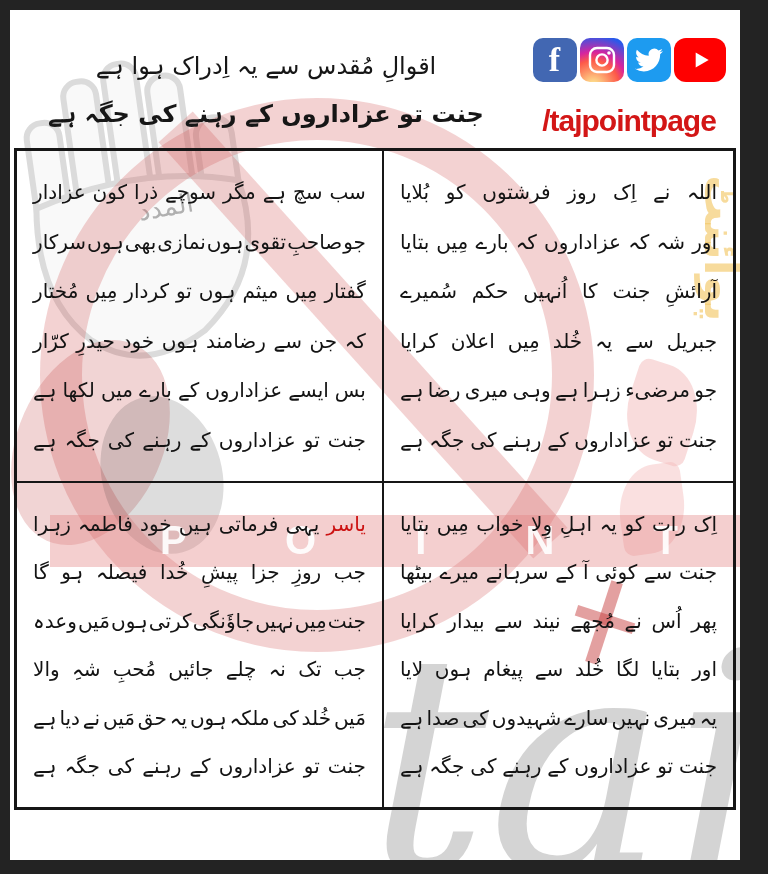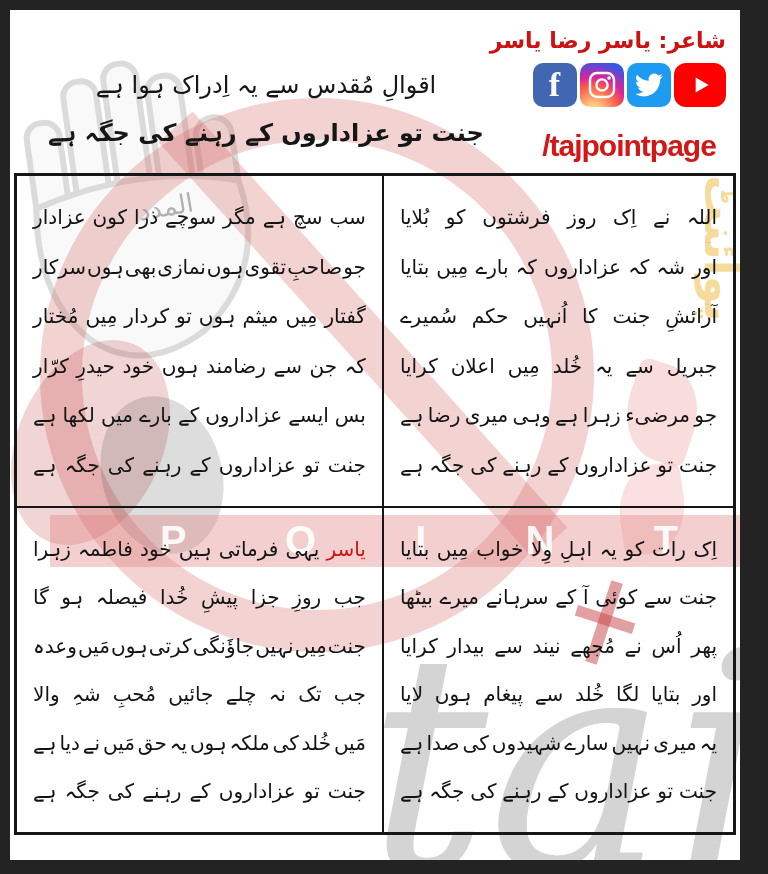--- a/index.html
+++ b/index.html
@@ -42,21 +42,21 @@
   .wm-hash2{position:absolute;right:105px;bottom:235px;width:60px;height:11px;
     background:rgba(200,65,65,.5);transform:rotate(18deg);}
   
   .content{position:relative;z-index:1;height:100%;}
   .hdr{
     direction:rtl;display:flex;justify-content:space-between;align-items:baseline;
     padding:18px 14px 0 14px;color:#cc1212;font-weight:bold;font-size:22px;
   }
   .mid{direction:rtl;display:flex;padding:4px 2px 0 2px;}
   .intro{flex:1;text-align:center;color:#161616;}
-  .intro-l1{font-size:24px;margin-top:14px;font-weight:500;}
+  .intro-l1{font-size:24px;margin-top:20px;font-weight:500;}
   .intro-l2{font-size:24px;margin-top:20px;font-weight:700;}
   .social{width:218px;display:flex;flex-direction:column;align-items:center;direction:ltr;}
   .icons{display:flex;gap:3px;align-items:center;margin-top:6px;}
   .icon{width:44px;height:44px;border-radius:10px;display:flex;align-items:center;justify-content:center;}
   .fb{background:#4267B2;color:#fff;font-family:"Liberation Serif",serif;
     font-weight:bold;font-size:34px;}
   .ig{background:radial-gradient(circle at 30% 110%,#fdf497 0%,#fd5949 45%,#d6249f 60%,#285AEB 90%);}
   .tw{background:#1d9bf0;}
   .yt{width:52px;background:#ff0000;border-radius:12px;}
   .handle{font-family:"Liberation Sans",sans-serif;font-weight:bold;font-size:30px;
@@ -102,21 +102,20 @@
     <div class="wm-point">P O I N T</div>
     <div class="wm-taj">taj</div>
     <div class="wm-hash"></div>
     <div class="wm-hash2"></div>
     <div class="wm-urdu">پوائنٹ</div>
   </div>
 
   <div class="content">
 
     <div class="hdr">
-      <span>شاعر: یاسر رضا یاسر</span>
     </div>
 
     <div class="mid">
       <div class="social">
         <div class="icons">
           <div class="icon fb">f</div>
           <div class="icon ig">
             <svg width="30" height="30" viewBox="0 0 30 30">
               <rect x="3" y="3" width="24" height="24" rx="7" fill="none" stroke="#fff" stroke-width="2.4"></rect>
               <circle cx="15" cy="15" r="5.6" fill="none" stroke="#fff" stroke-width="2.4"></circle>

